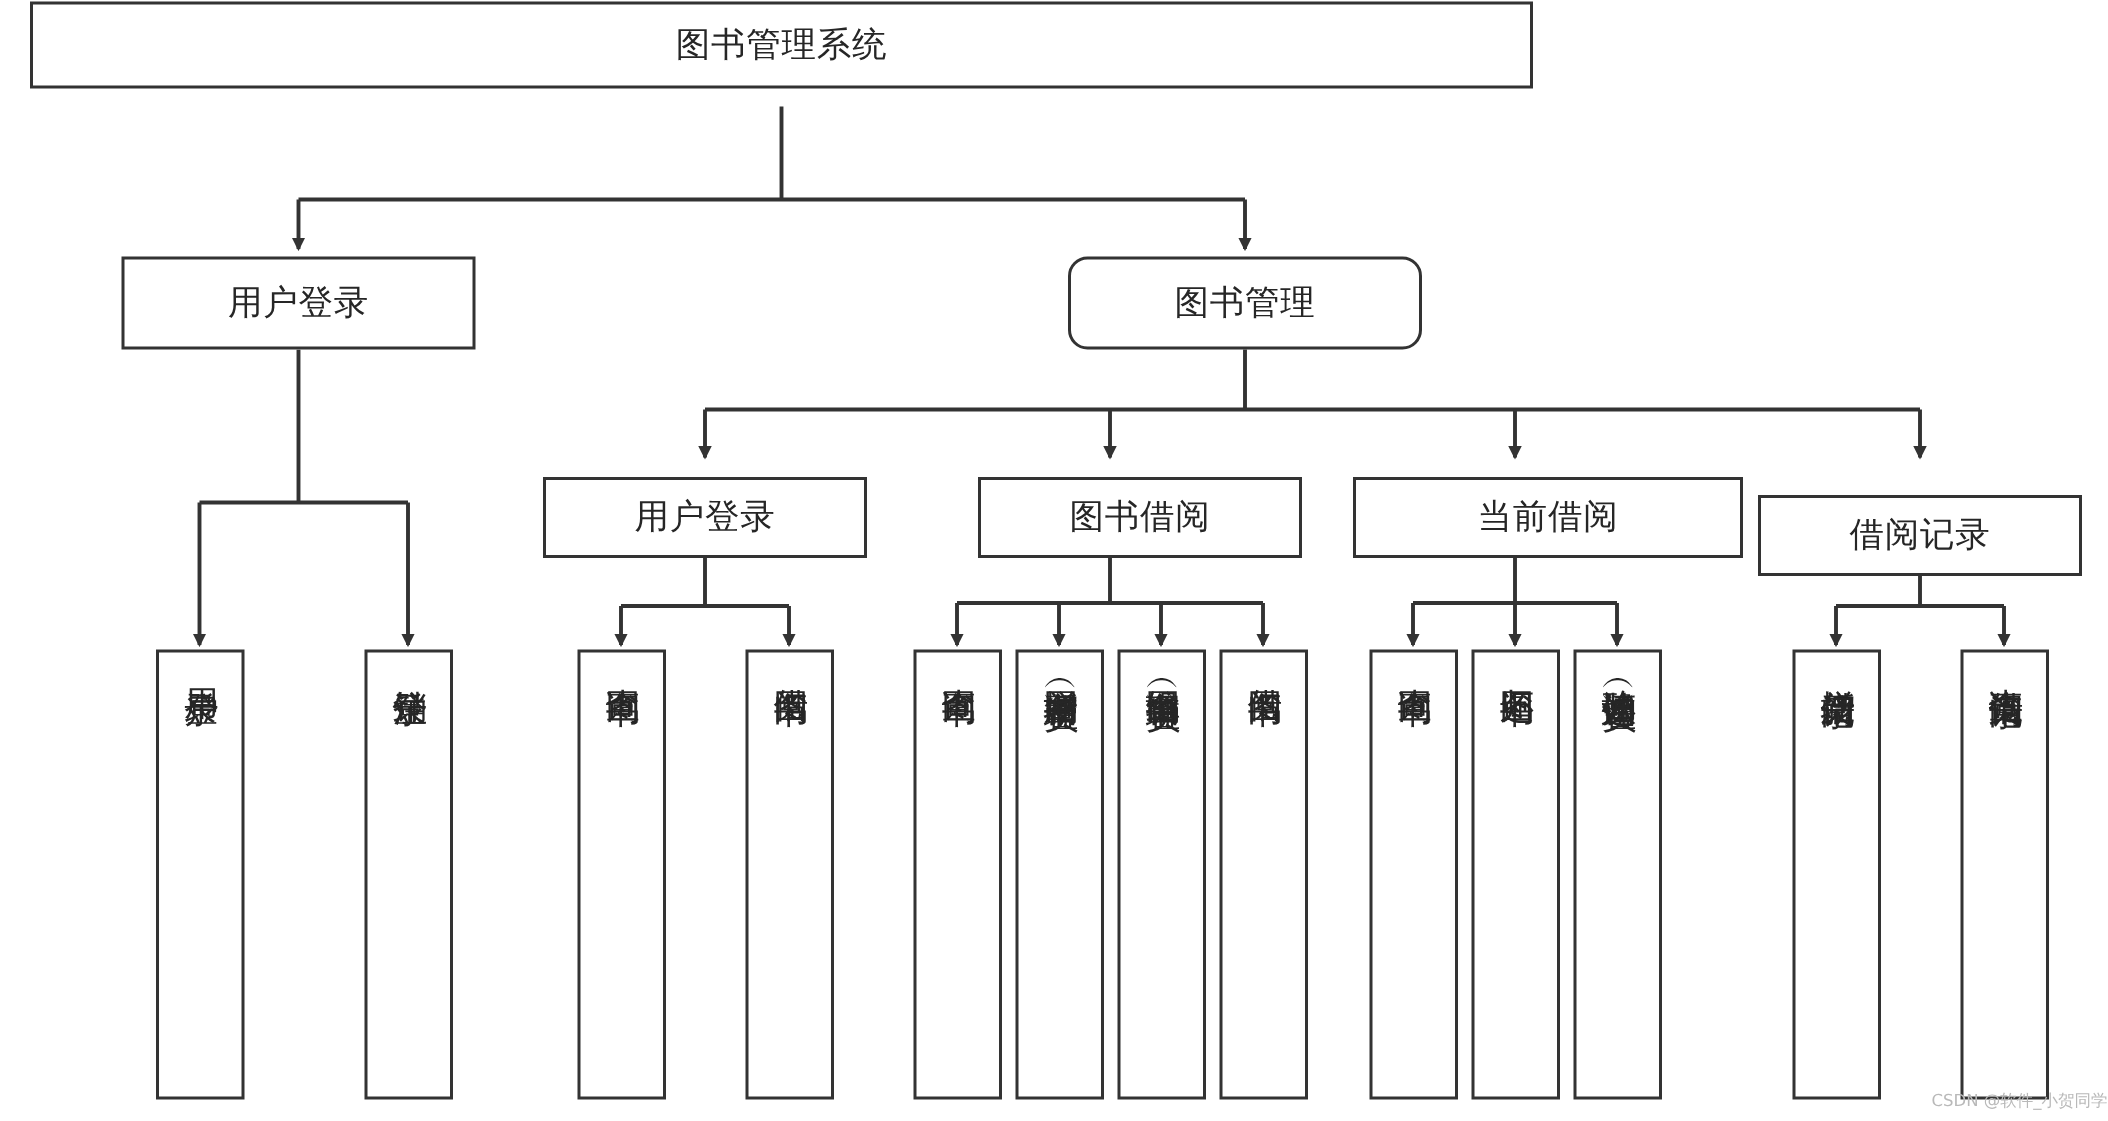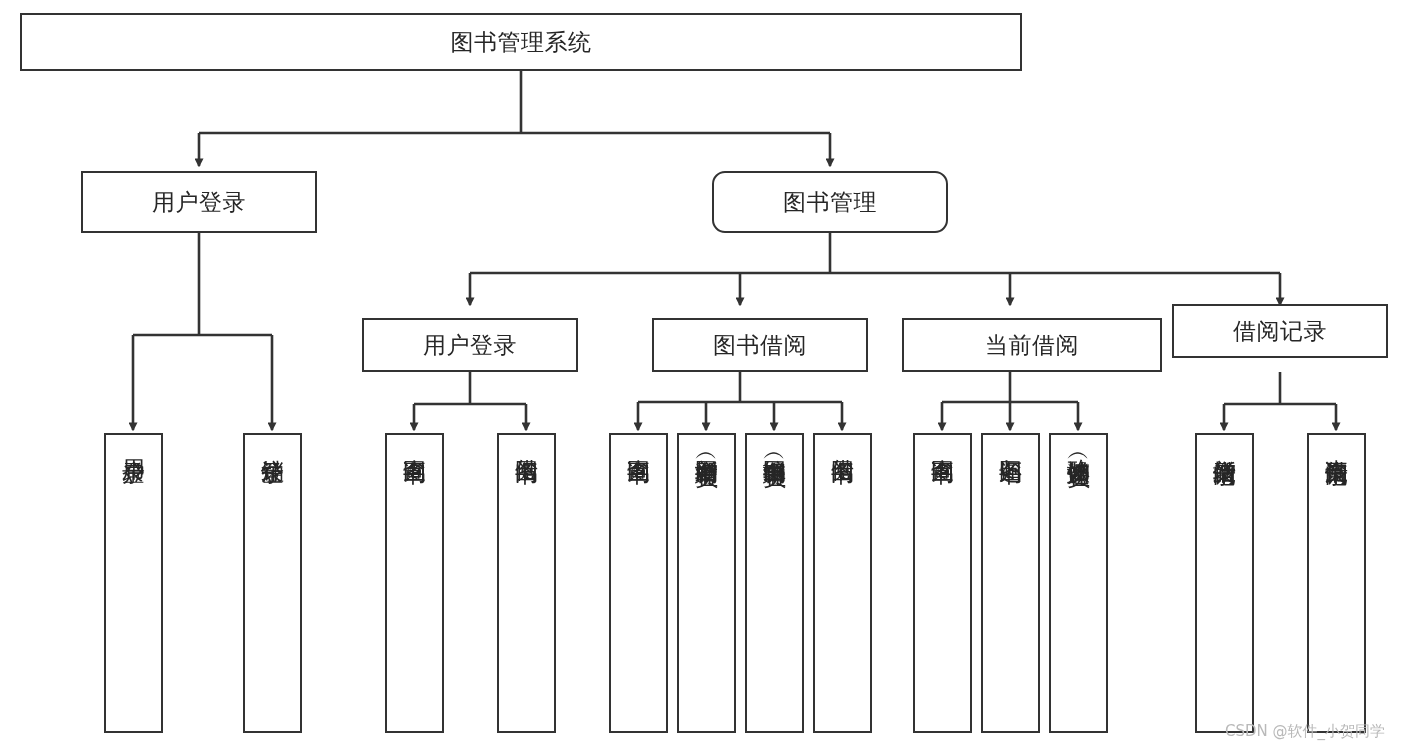--- a/index.html
+++ b/index.html
@@ -56,23 +56,23 @@
     writing-mode: vertical-rl;
     text-orientation: upright;
     font-size: 23px;
     line-height: 1.08;
     letter-spacing: 1px;
     white-space: normal;
     max-height: 100%;
   }
   #watermark {
     position: absolute;
-    right: 20px;
+    right: 0;
     bottom: 6px;
-    font-size: 15px;
+    font-size: 11px;
     color: #b9b9b9;
     z-index: 5;
     white-space: nowrap;
   }
 </style>
 </head>
 <body>
 
 <div id="diagram-root">
 
@@ -121,41 +121,41 @@
       <path d="M1010,402 L1010,430" marker-end="url(#arrowhead)"></path>
       <path d="M1078,402 L1078,430" marker-end="url(#arrowhead)"></path>
 
       <path d="M1280,372 L1280,404"></path>
       <path d="M1224,404 L1336,404"></path>
       <path d="M1224,404 L1224,430" marker-end="url(#arrowhead)"></path>
       <path d="M1336,404 L1336,430" marker-end="url(#arrowhead)"></path>
     </g>
   </svg>
 
-  <div class="node horiz" style="left:20px; top:13px; width:1002px; height:58px;">
+  <div class="node horiz" style="left:20px; top:1px; width:1002px; height:58px;">
     <span class="node-label">图书管理系统</span>
   </div>
 
   <div class="node horiz" style="left:81px; top:171px; width:236px; height:62px;">
     <span class="node-label">用户登录</span>
   </div>
   <div class="node horiz" style="left:712px; top:171px; width:236px; height:62px;border-radius:13px;">
     <span class="node-label">图书管理</span>
   </div>
 
   <div class="node horiz" style="left:362px; top:318px; width:216px; height:54px;">
     <span class="node-label">用户登录</span>
   </div>
   <div class="node horiz" style="left:632px; top:318px; width:216px; height:54px;margin-left:20px;">
     <span class="node-label">图书借阅</span>
   </div>
   <div class="node horiz" style="left:902px; top:318px; width:260px; height:54px;">
     <span class="node-label">当前借阅</span>
   </div>
-  <div class="node horiz" style="left:1172px; top:304px; width:216px; height:54px;">
+  <div class="node horiz" style="left:1172px; top:330px; width:216px; height:54px;">
     <span class="node-label">借阅记录</span>
   </div>
 
   <div class="node vert" style="left:104px; top:433px; width:59px; height:300px;">
     <span class="node-label">用户登录</span>
   </div>
   <div class="node vert" style="left:243px; top:433px; width:59px; height:300px;">
     <span class="node-label">注销登录</span>
   </div>
 

